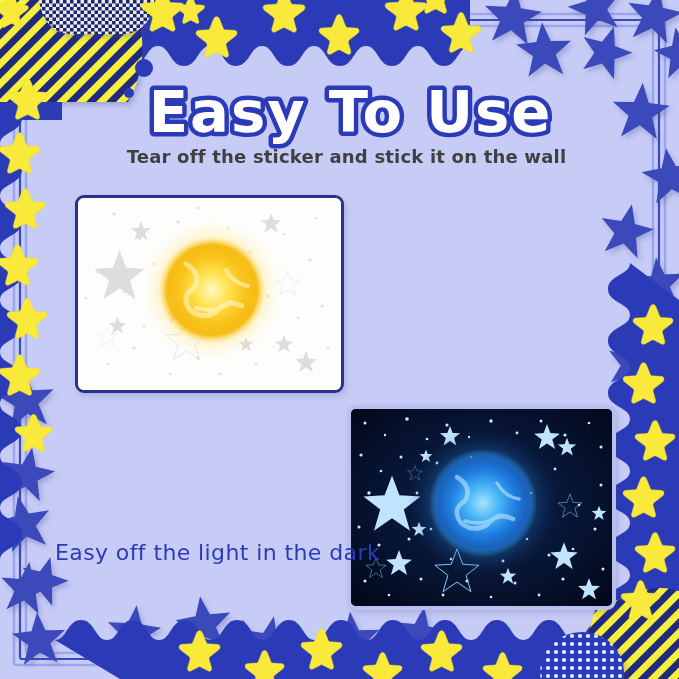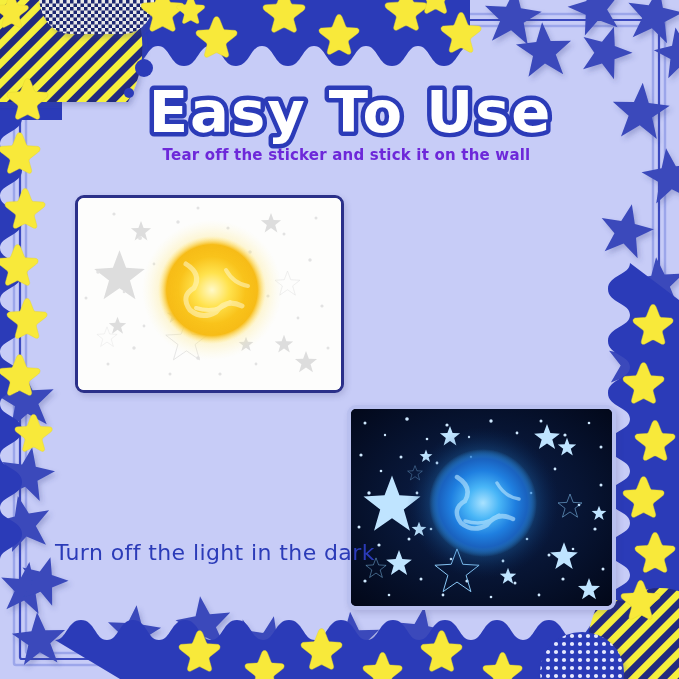--- a/index.html
+++ b/index.html
@@ -23,23 +23,23 @@
     z-index:5;
   }
   .title-wrap{position:absolute;left:0;right:0;top:22px;height:70px;}
   .title-svg{width:100%;height:78px;overflow:visible;}
 
   .subtitle{
     position:absolute;
     left:0;right:8px;top:94px;
     text-align:center;
     font-family:"DejaVu Sans", sans-serif;
-    font-size:15px;
+    font-size:18px;
     font-weight:600;
-    color:#6d28d9;
+    color:#404040;
     letter-spacing:.2px;
   }
 
   
   .panel{
     position:absolute;
     border-radius:9px;
     overflow:hidden;
     box-shadow:2px 3px 6px rgba(60,60,120,.20);
   }
@@ -598,16 +598,16 @@
           <circle cx="132" cy="94" r="54" fill="url(#moonGlow)"></circle>
           <g opacity=".6" stroke="#bfe8ff" fill="none" stroke-linecap="round">
             <path d="M106 68 q16 10 8 24 q-14 8 -4 22 q12 10 26 2 q10 -14 26 -6" stroke-width="4.5"></path>
             <path d="M114 112 q20 6 34 -6" stroke-width="3.5"></path>
             <path d="M146 74 q8 14 22 16" stroke-width="3.5"></path>
           </g>
         </svg>
       </div>
     </div>
 
-    <div class="caption caption-dark">Turn off the light in the dark</div>
+    <div class="caption caption-dark">Easy off the light in the dark</div>
 
   </div>
 </div>
 
 </body></html>

